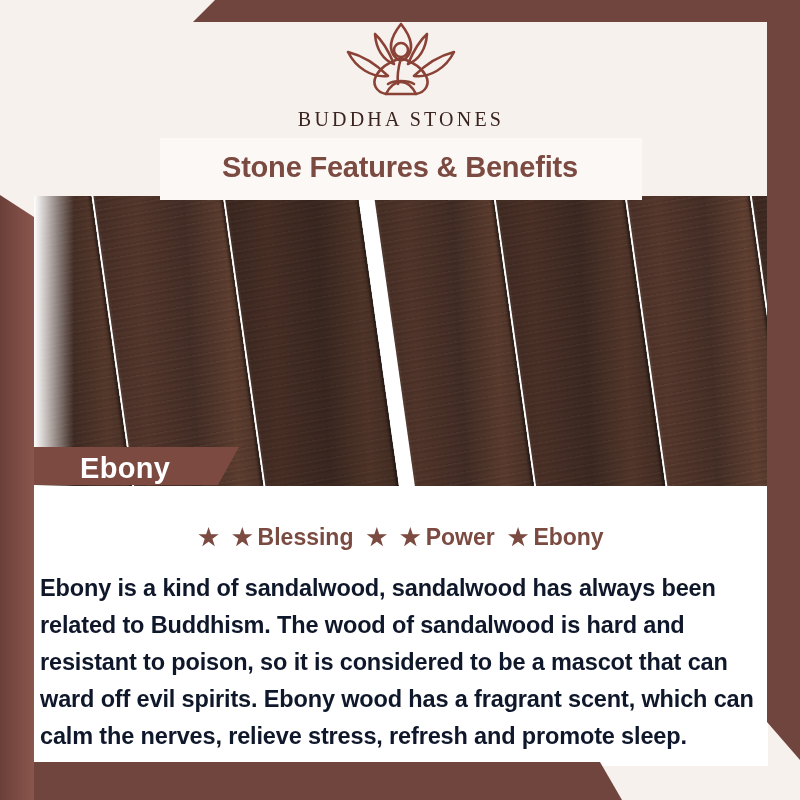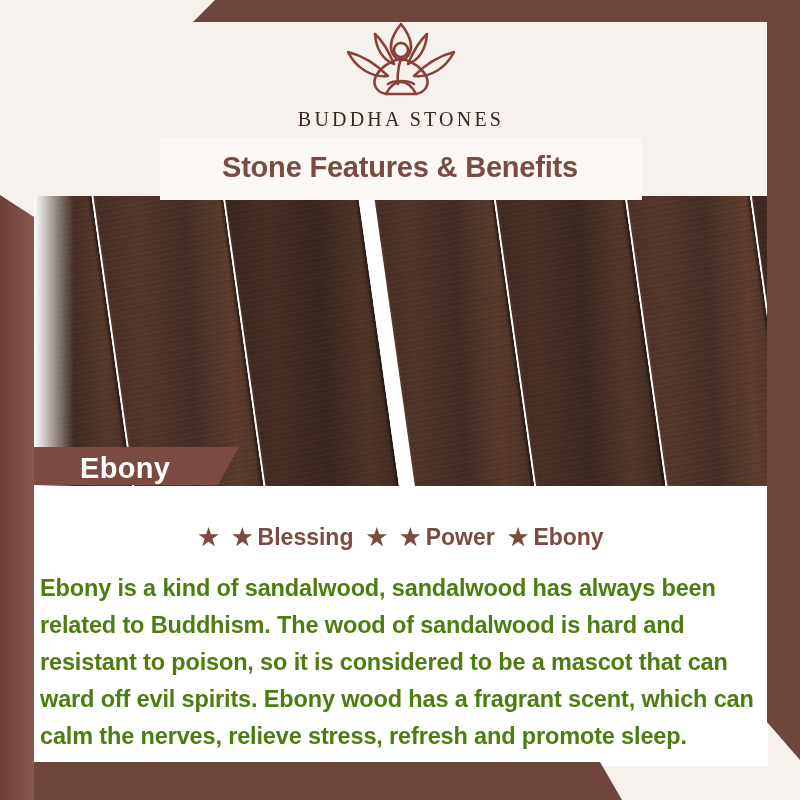--- a/index.html
+++ b/index.html
@@ -208,21 +208,21 @@
     color: #7b4a40;
   }
 
   
   .body-text {
     position: absolute;
     left: 40px; top: 570px;
     width: 716px;
     font-size: 23.5px;
     line-height: 37px;
-    color: #4d7c0f;
+    color: #0f172a;
     font-weight: 600;
     letter-spacing: -0.15px;
     z-index: 5;
     text-align: left;
   }
 </style>
 </head>
 <body>
 
 <div id="page">

